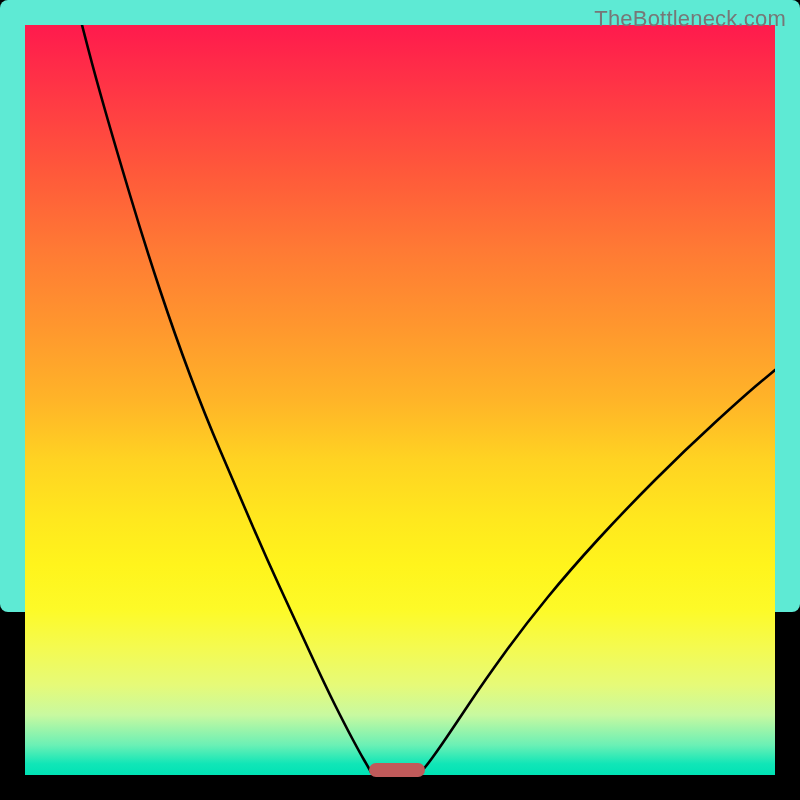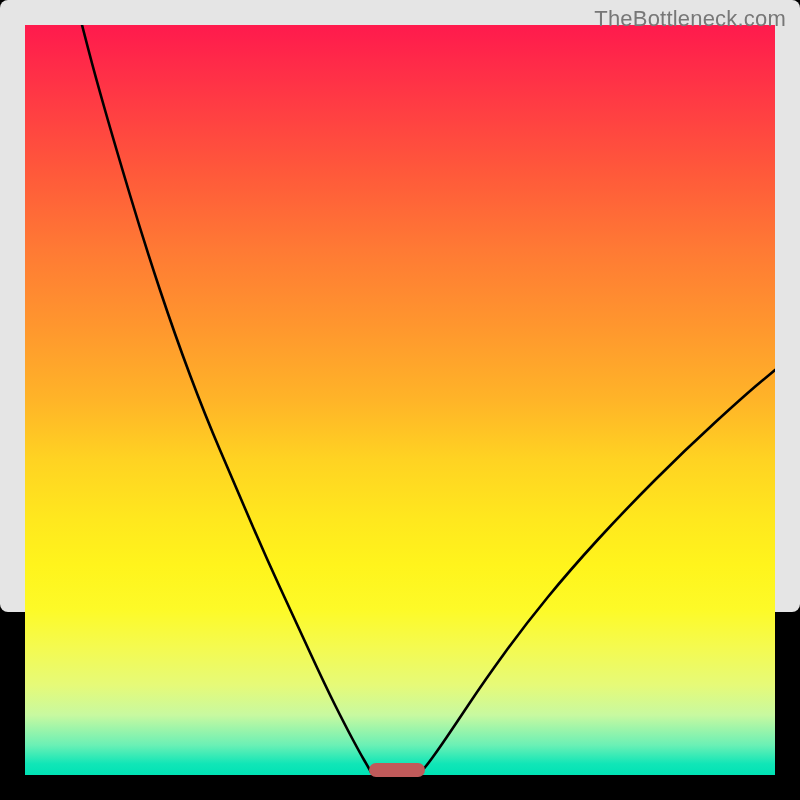--- a/index.html
+++ b/index.html
@@ -8,21 +8,21 @@
     width: 800px;
     height: 800px;
     background: #000;
     overflow: hidden;
     font-family: Arial, Helvetica, sans-serif;
   }
   .frame {
     position: relative;
     width: 800px;
     height: 612px;
-    background: #e5e5e5;
+    background: #5eead4;
     border-radius: 8px;
   }
   .watermark {
     position: absolute;
     top: 6px;
     right: 14px;
     color: #777;
     font-size: 22px;
     font-weight: 500;
     letter-spacing: 0.2px;

